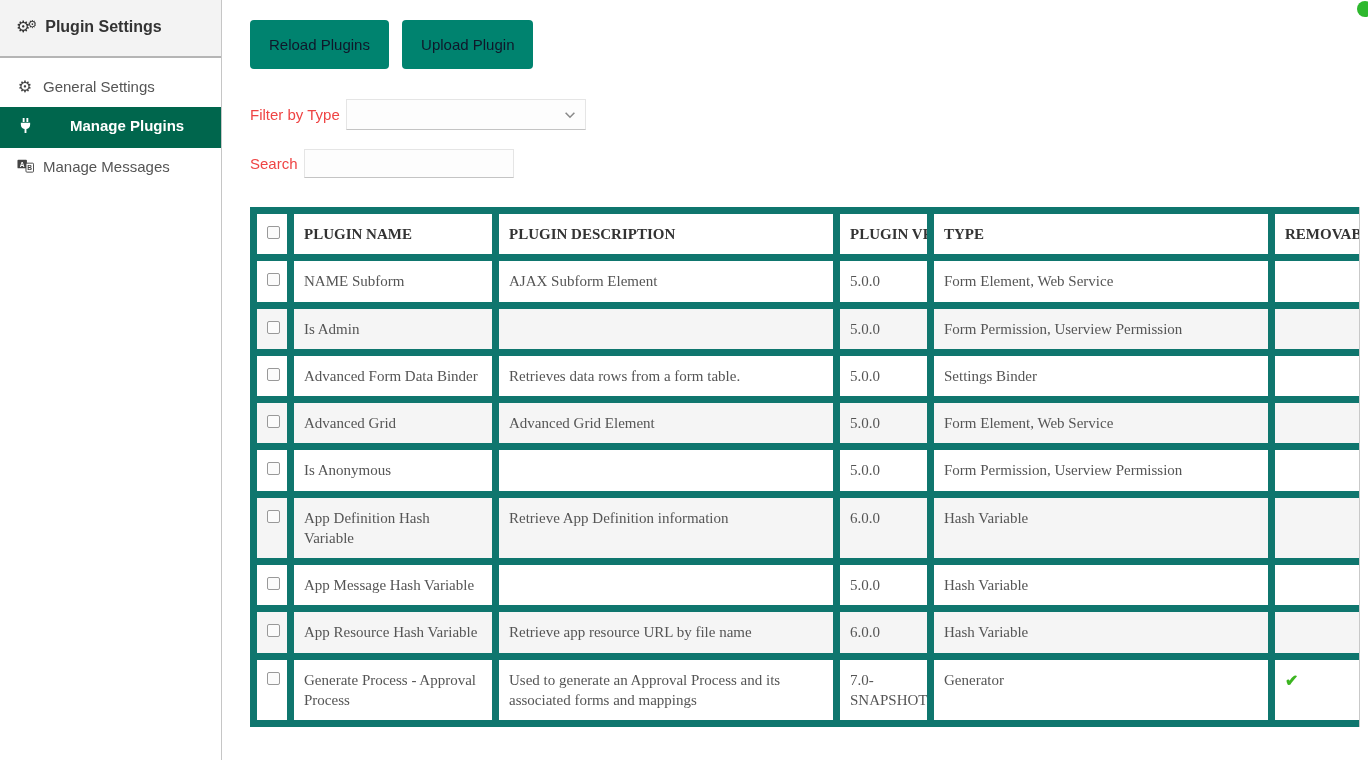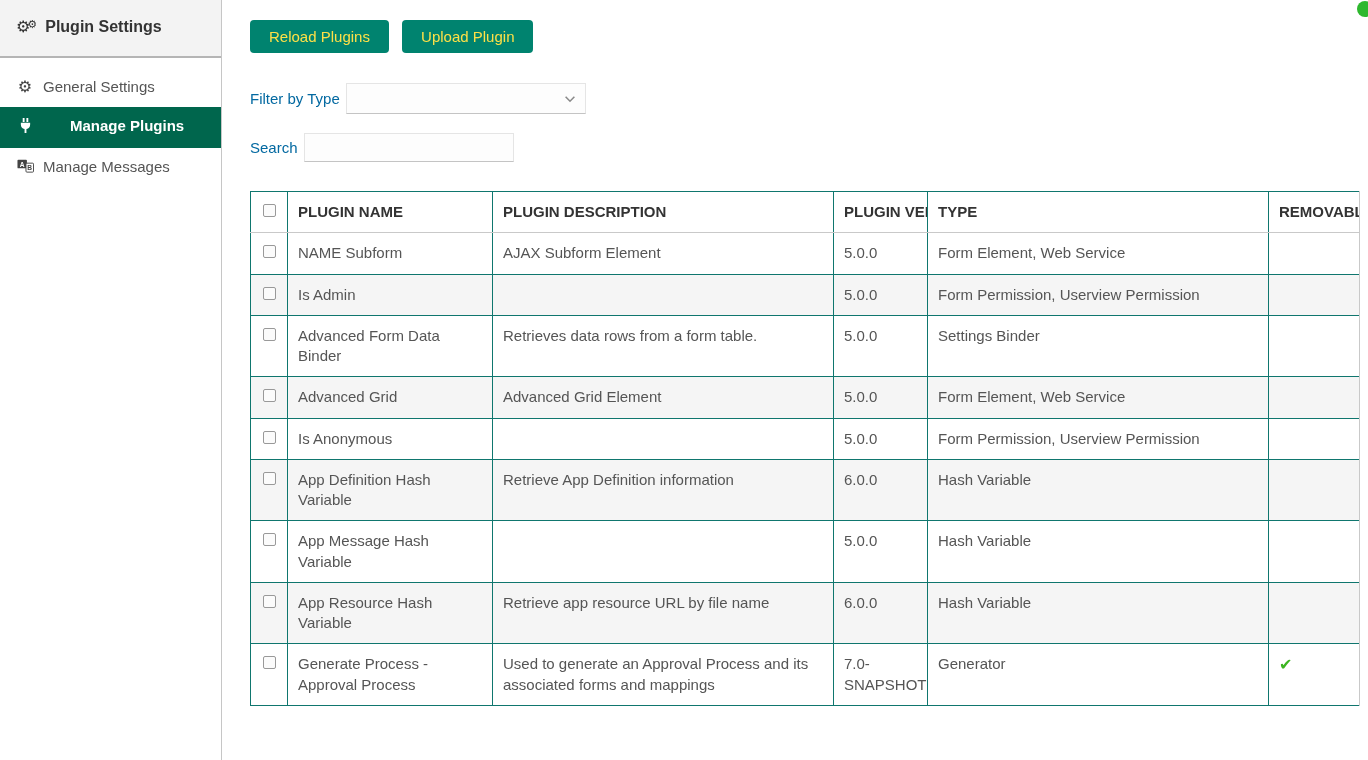--- a/index.html
+++ b/index.html
@@ -20,46 +20,46 @@
   .side-item { display:flex; align-items:flex-start; gap:9px; padding:10px 10px 10px 16px;
     color:#555; cursor:pointer; line-height:1.25; }
   .side-item .icn { flex:none; width:18px; text-align:center; color:#444; margin-top:1px; }
   .side-item.active { background:var(--active-nav,#00664d); color:#fff; font-weight:bold;gap:36px; }
   .side-item.active .icn { color:#fff; }
   .gear-glyph { font-size:16px; line-height:1; }
 
   
   .main { position:absolute; left:223px; top:0; width:1145px; height:760px; padding-left:27px; }
   .toolbar { margin-top:20px; }
-  .btn { display:inline-block; background:var(--accent,#00836f); color:#fde047; border:none;
-    border-radius:4px; padding:8px 19px; font-size:15px; font-family:inherit;
+  .btn { display:inline-block; background:var(--accent,#00836f); color:#0f172a; border:none;
+    border-radius:4px; padding:16px 19px; font-size:15px; font-family:inherit;
     margin-right:9px; cursor:pointer; }
 
   .tabs { margin-top:23px; border-bottom:1px solid #ddd; width:1110px; }
   .tab { display:inline-block; padding:12px 30px 11px; color:#555; cursor:pointer;
     border-bottom:3px solid transparent; margin-bottom:-1px; }
   .tab.active { color:var(--accent,#00836f); border-bottom-color:var(--accent,#00836f); }
 
   .filter-row, .search-row { display:flex; align-items:center; gap:6px; }
   .filter-row { margin-top:30px; }
   .search-row { margin-top:19px; }
-  .flabel { color:#0369a1; }
+  .flabel { color:#ef4444; }
   .select { width:240px; height:31px; background:#fdfdfd; border:1px solid #e5e5e5;
     border-bottom:1px solid #c4c4c4; display:flex; align-items:center;
     justify-content:space-between; padding:0 8px; cursor:pointer; }
   .chevron { display:inline-flex; align-items:center; }
   .search-input { width:210px; height:29px; background:#fdfdfd; border:1px solid #e5e5e5;
     border-bottom:1px solid #c4c4c4; font-family:inherit; font-size:15px; padding:0 8px;
     color:#555; outline:none; }
 
   
   .table-wrap { margin-top:29px; width:1110px; overflow:hidden; border-right:1px solid #c9c9c9; }
   table { border-collapse:collapse; table-layout:fixed; width:1148px; border:1px solid #ccc; }
-  th, td { border:1px solid #0f766e; padding:10px 10px; text-align:left; vertical-align:top;
-    overflow:hidden; line-height:1.35; }
+  th, td { border:7px solid #0f766e; padding:10px 10px; text-align:left; vertical-align:top;
+    overflow:hidden; line-height:1.35;font-family:Liberation Serif, serif; }
   thead th { color:#333; font-weight:bold; white-space:nowrap; background:#fff;
     border-bottom:1px solid #c9c9c9; cursor:pointer; }
   tbody td { color:#555; }
   tbody tr:nth-child(even) { background:#f5f5f5; }
   .cb-col { text-align:center; vertical-align:top; }
   .cb { display:inline-block; width:13px; height:13px; border:1px solid #999;
     background:#fbfbfb; border-radius:2px; margin-top:2px; cursor:pointer; }
   .removable-cell { color:var(--check-green,#3cb521); font-size:16px; font-weight:bold; }
 
   .status-dot { position:absolute; left:1357px; top:1px; width:16px; height:16px;

